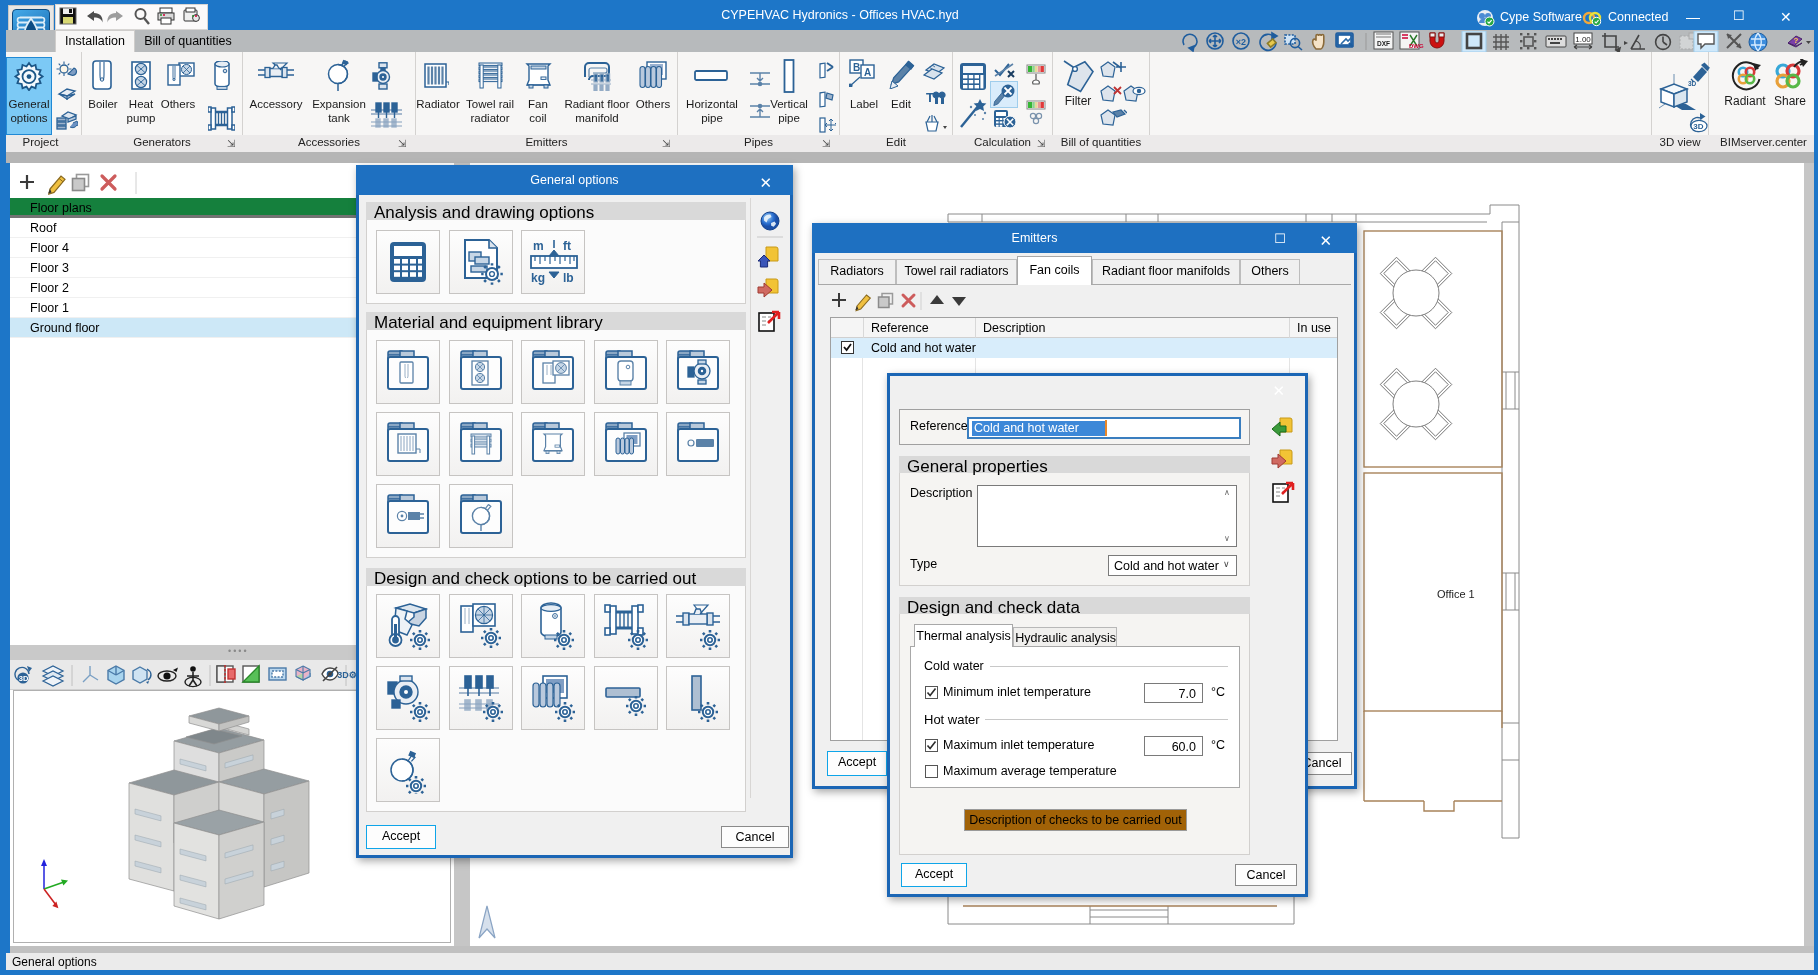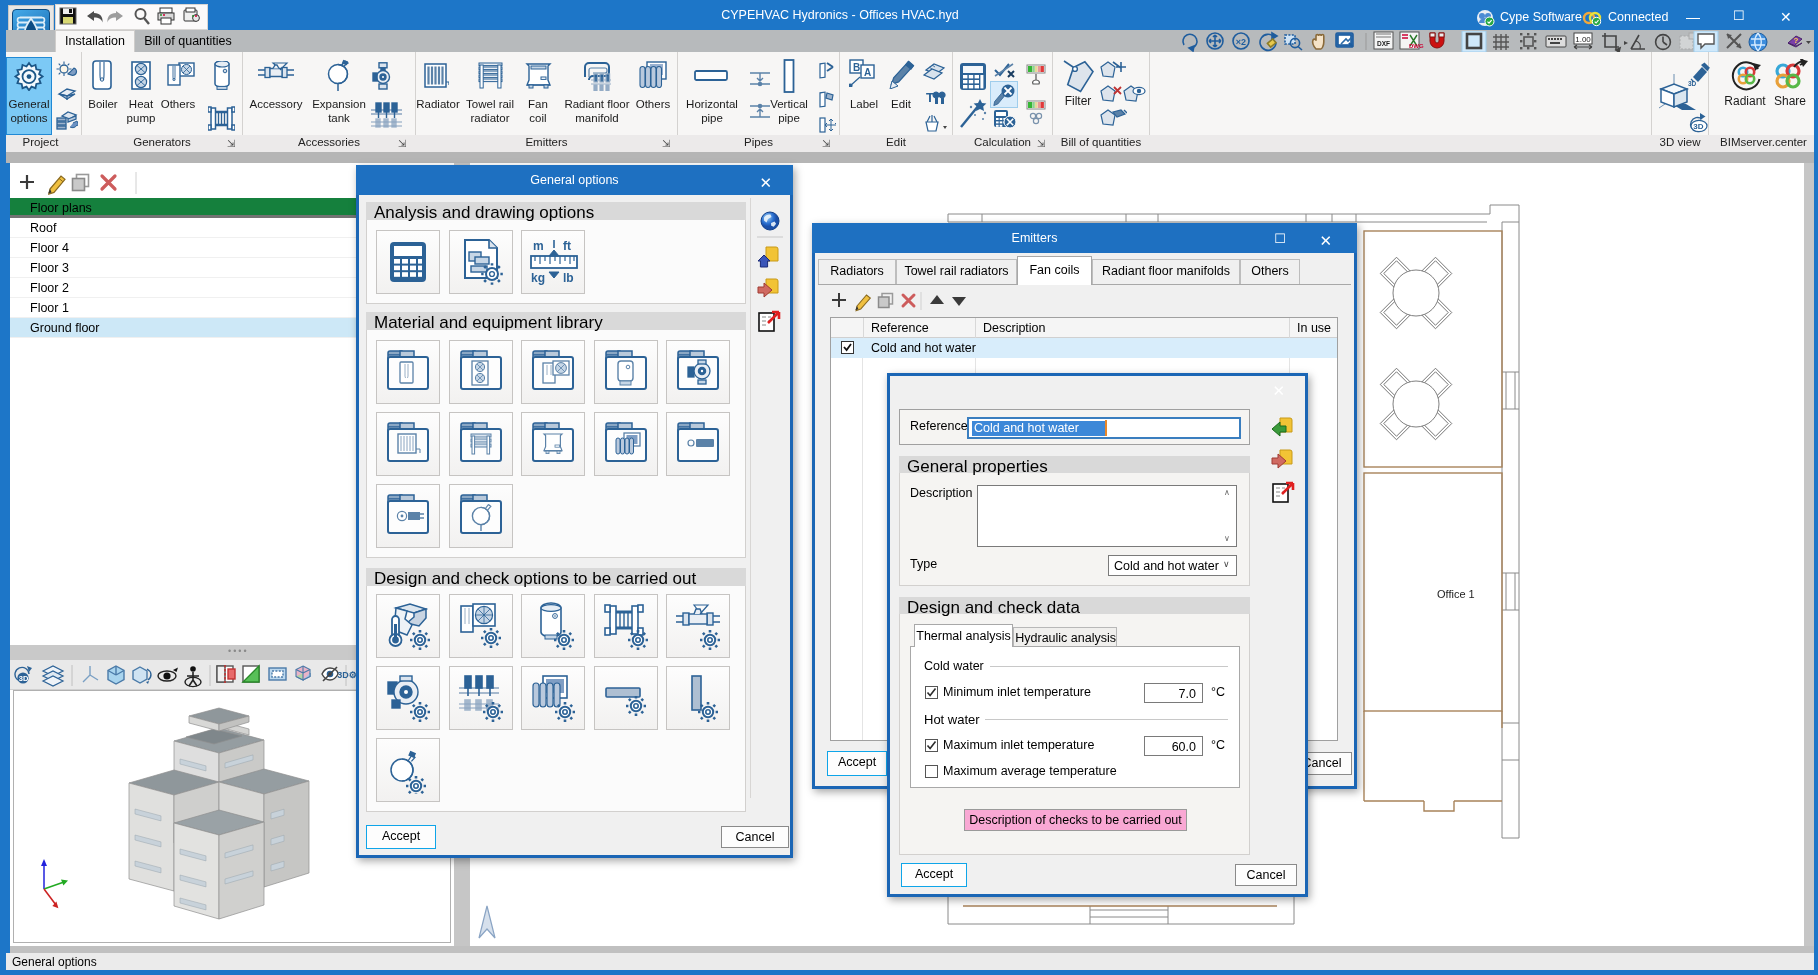--- a/index.html
+++ b/index.html
@@ -1407,17 +1407,17 @@
   <div class="cb" style="left:35px; top:363px;"><svg width="11" height="11" viewBox="0 0 11 11">
         <path d="M1.5 5.5 l2.6 3 L9.5 1.5" stroke="#2c2c2c" stroke-width="1.6" fill="none"></path>
       </svg></div>
   <div style="position:absolute; left:53px; top:362px; font-size:12.5px;">Maximum inlet temperature</div>
   <div class="tin" style="left:254px; top:360px; width:59px; height:20px;">
       <span style="position:absolute; right:6px; top:3px;">60.0</span>
     </div>
   <div style="position:absolute; left:321px; top:362px; font-size:12.5px;">°C</div>
   <div class="cb" style="left:35px; top:389px;"></div>
   <div style="position:absolute; left:53px; top:388px; font-size:12.5px;">Maximum average temperature</div>
-  <div class="dbtn" style="left:74px; top:433px; width:223px; height:22px; background:#f9a8d4; border-color:#9a9a9a;"><span>Description of checks to be carried out</span></div>
+  <div class="dbtn" style="left:74px; top:433px; width:223px; height:22px; background:#a16207; border-color:#9a9a9a;"><span>Description of checks to be carried out</span></div>
 
   <div class="dbtn def" style="left:11px; top:487px; width:66px; height:24px;"><span>Accept</span></div>
   <div class="dbtn" style="left:345px; top:488px; width:62px; height:22px;"><span>Cancel</span></div>
 </div>
 
 </body></html>

